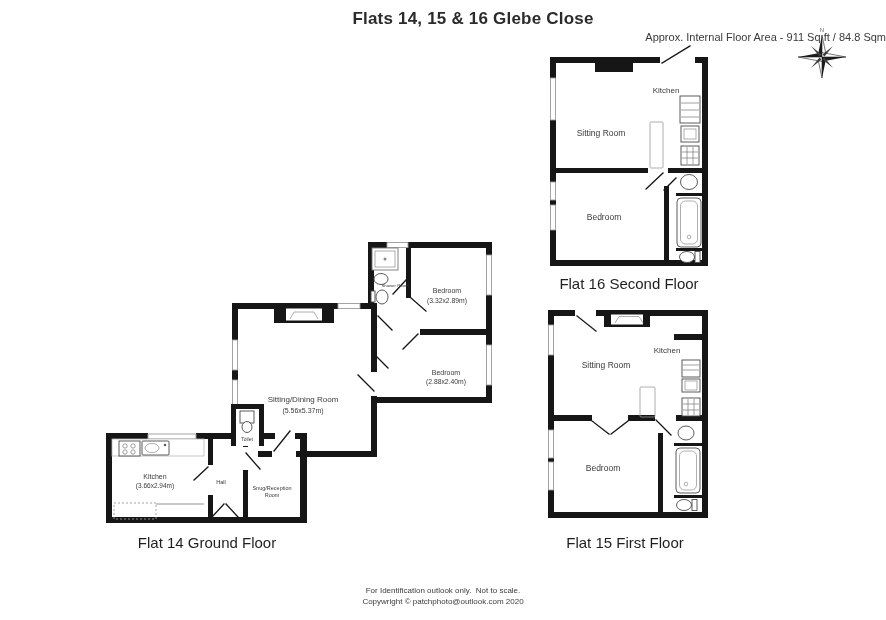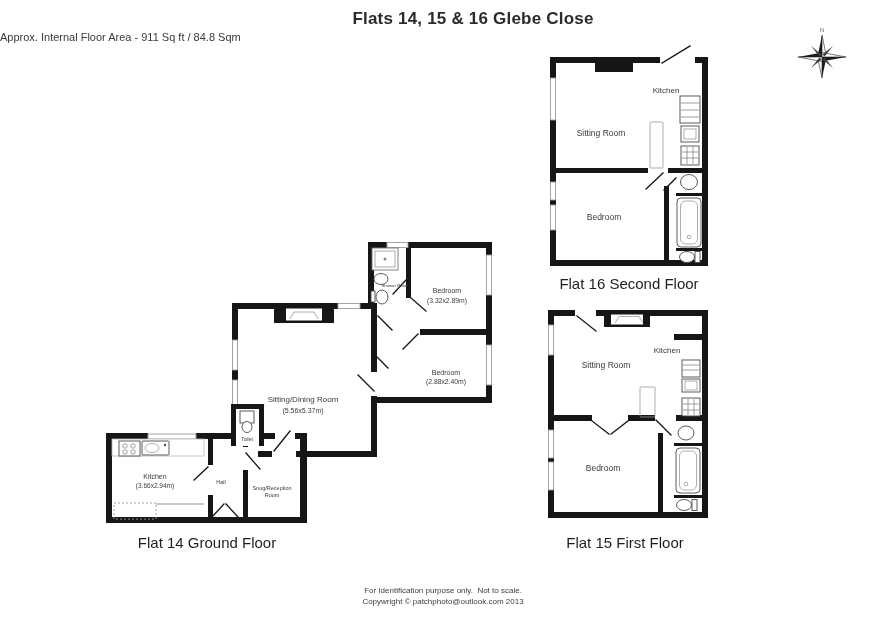--- a/index.html
+++ b/index.html
@@ -1,20 +1,20 @@
 <!DOCTYPE html>
 <html><head>
 <meta charset="utf-8">
 <style>
   html,body{margin:0;padding:0;background:#ffffff;}
   .page{position:relative;width:886px;height:620px;background:#fff;overflow:hidden;
         font-family:"Liberation Sans", sans-serif;}
   .hdr-title{position:absolute;top:9px;left:0;width:100%;text-align:center;
         font-size:17px;font-weight:700;color:#2b2b2b;letter-spacing:.2px;margin-left:30px;}
-  .hdr-sub{position:absolute;top:31px;left:0;width:100%;text-align:left;
+  .hdr-sub{position:absolute;top:31px;left:0;width:100%;text-align:right;
         font-size:11px;color:#3a3a3a;}
   .ftr{position:absolute;left:0;width:100%;text-align:center;color:#3c3c3c;
         font-size:8px;white-space:pre;}
   .ftr.l1{top:586px;}
   .ftr.l2{top:597px;}
   svg.plan{position:absolute;left:0;top:0;}
   svg text{font-family:"Liberation Sans", sans-serif;}
   .w{fill:#161616;}
   .win{fill:#ffffff;stroke:#9a9a9a;stroke-width:.9;}
   .dl{stroke:#161616;stroke-width:1.3;fill:none;stroke-linecap:square;}
@@ -257,15 +257,15 @@
       <text class="rm" x="395" y="287" text-anchor="middle" font-size="4.3">Shower Room</text>
       <text class="rm" x="447" y="293" text-anchor="middle" font-size="7">Bedroom</text>
       <text class="rm" x="447" y="303" text-anchor="middle" font-size="6.8">(3.32x2.89m)</text>
       <text class="rm" x="446" y="375" text-anchor="middle" font-size="7">Bedroom</text>
       <text class="rm" x="446" y="384" text-anchor="middle" font-size="6.8">(2.88x2.40m)</text>
 
       <text class="pt" x="207" y="548" text-anchor="middle">Flat 14 Ground Floor</text>
     </g>
   </svg>
 
-  <div class="ftr l1">For Identification purpose only.  Not to scale.</div>
-  <div class="ftr l2">Copywright © patchphoto@outlook.com 2013</div>
+  <div class="ftr l1">For Identification outlook only.  Not to scale.</div>
+  <div class="ftr l2">Copywright © patchphoto@outlook.com 2020</div>
 </div>
 
 </body></html>

